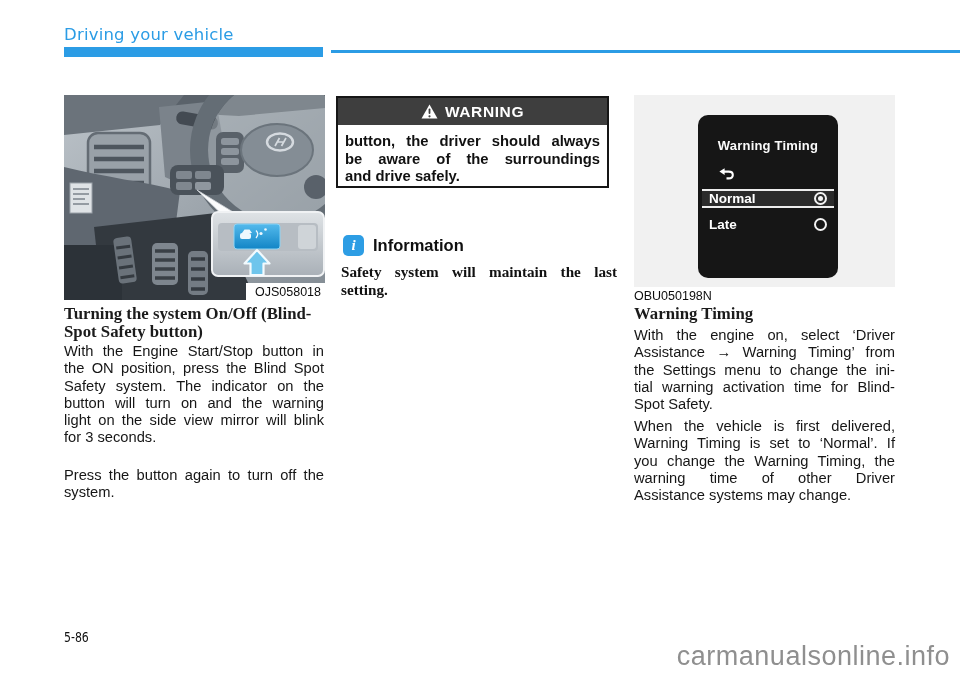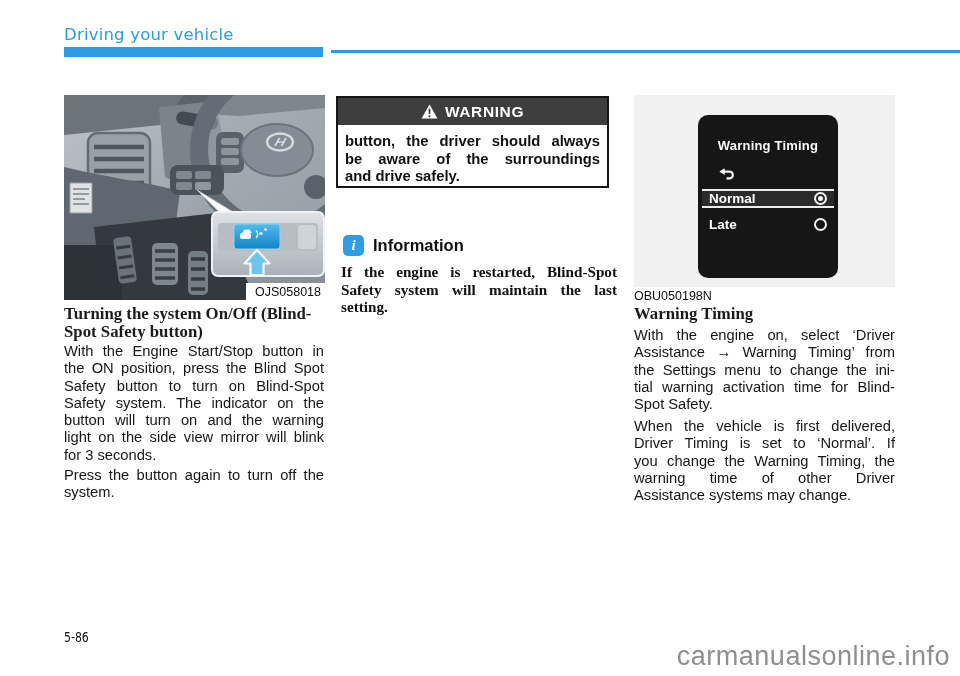--- a/index.html
+++ b/index.html
@@ -180,21 +180,20 @@
     </svg>
   </div>
 
   <div class="left-heading">
     <div class="hl">Turning the system On/Off (Blind-</div>
     <div class="hl">Spot Safety button)</div>
   </div>
   <div class="left-p1">
     <div class="bl j">With the Engine Start/Stop button in</div>
     <div class="bl j">the ON position, press the Blind Spot</div>
-    <div class="bl j">Safety button to turn on Blind-Spot</div>
     <div class="bl j">Safety system. The indicator on the</div>
     <div class="bl j">button will turn on and the warning</div>
     <div class="bl j">light on the side view mirror will blink</div>
     <div class="bl">for 3 seconds.</div>
   </div>
   <div class="left-p2">
     <div class="bl j">Press the button again to turn off the</div>
     <div class="bl">system.</div>
   </div>
 
@@ -212,21 +211,20 @@
       <div class="wl j">be aware of the surroundings</div>
       <div class="wl">and drive safely.</div>
     </div>
   </div>
 
   <div class="info-head">
     <span class="info-icon">i</span>
     <span class="info-title">Information</span>
   </div>
   <div class="info-body">
-    <div class="il j">If the engine is restarted, Blind-Spot</div>
     <div class="il j">Safety system will maintain the last</div>
     <div class="il">setting.</div>
   </div>
 
   <div class="right-fig">
     <div class="screen">
       <div class="scr-title">Warning Timing</div>
       <div class="back-row">
         <svg width="15" height="13" viewBox="0 0 15 13">
           <path d="M5 3.6 H9.8 C12.6 3.6 13.8 5.1 13.8 7 C13.8 9.1 12.6 10.4 9.8 10.4 H7.5" fill="none" stroke="#ffffff" stroke-width="2.1"></path>
@@ -251,21 +249,21 @@
   </div>
   <div class="right-p1">
     <div class="bl j">With the engine on, select ‘Driver</div>
     <div class="bl j">Assistance → Warning Timing’ from</div>
     <div class="bl j">the Settings menu to change the ini-</div>
     <div class="bl j">tial warning activation time for Blind-</div>
     <div class="bl">Spot Safety.</div>
   </div>
   <div class="right-p2">
     <div class="bl j">When the vehicle is first delivered,</div>
-    <div class="bl j">Driver Timing is set to ‘Normal’. If</div>
+    <div class="bl j">Warning Timing is set to ‘Normal’. If</div>
     <div class="bl j">you change the Warning Timing, the</div>
     <div class="bl j">warning time of other Driver</div>
     <div class="bl">Assistance systems may change.</div>
   </div>
 
   <div class="page-num">5-86</div>
   <div class="watermark">carmanualsonline.info</div>
 
 </div>
 

